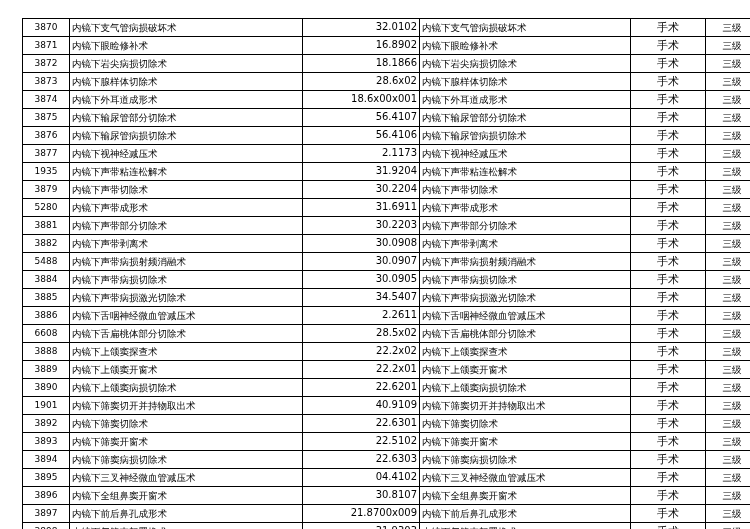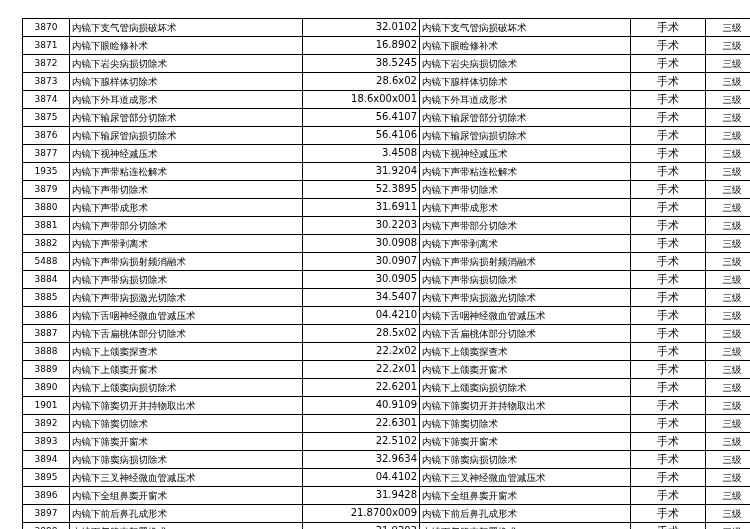--- a/index.html
+++ b/index.html
@@ -89,21 +89,21 @@
         <td class="c-code">3871</td>
         <td class="c-name">内镜下眼睑修补术</td>
         <td class="c-num">16.8902</td>
         <td class="c-name2">内镜下眼睑修补术</td>
         <td class="c-type">手术</td>
         <td class="c-level">三级</td>
       </tr>
       <tr>
         <td class="c-code">3872</td>
         <td class="c-name">内镜下岩尖病损切除术</td>
-        <td class="c-num">38.5245</td>
+        <td class="c-num">18.1866</td>
         <td class="c-name2">内镜下岩尖病损切除术</td>
         <td class="c-type">手术</td>
         <td class="c-level">三级</td>
       </tr>
       <tr>
         <td class="c-code">3873</td>
         <td class="c-name">内镜下腺样体切除术</td>
         <td class="c-num">28.6x02</td>
         <td class="c-name2">内镜下腺样体切除术</td>
         <td class="c-type">手术</td>
@@ -129,43 +129,43 @@
         <td class="c-code">3876</td>
         <td class="c-name">内镜下输尿管病损切除术</td>
         <td class="c-num">56.4106</td>
         <td class="c-name2">内镜下输尿管病损切除术</td>
         <td class="c-type">手术</td>
         <td class="c-level">三级</td>
       </tr>
       <tr>
         <td class="c-code">3877</td>
         <td class="c-name">内镜下视神经减压术</td>
-        <td class="c-num">3.4508</td>
+        <td class="c-num">2.1173</td>
         <td class="c-name2">内镜下视神经减压术</td>
         <td class="c-type">手术</td>
         <td class="c-level">三级</td>
       </tr>
       <tr>
         <td class="c-code">1935</td>
         <td class="c-name">内镜下声带粘连松解术</td>
         <td class="c-num">31.9204</td>
         <td class="c-name2">内镜下声带粘连松解术</td>
         <td class="c-type">手术</td>
         <td class="c-level">三级</td>
       </tr>
       <tr>
         <td class="c-code">3879</td>
         <td class="c-name">内镜下声带切除术</td>
-        <td class="c-num">52.3895</td>
+        <td class="c-num">30.2204</td>
         <td class="c-name2">内镜下声带切除术</td>
         <td class="c-type">手术</td>
         <td class="c-level">三级</td>
       </tr>
       <tr>
-        <td class="c-code">3880</td>
+        <td class="c-code">5280</td>
         <td class="c-name">内镜下声带成形术</td>
         <td class="c-num">31.6911</td>
         <td class="c-name2">内镜下声带成形术</td>
         <td class="c-type">手术</td>
         <td class="c-level">三级</td>
       </tr>
       <tr>
         <td class="c-code">3881</td>
         <td class="c-name">内镜下声带部分切除术</td>
         <td class="c-num">30.2203</td>
@@ -201,27 +201,27 @@
         <td class="c-code">3885</td>
         <td class="c-name">内镜下声带病损激光切除术</td>
         <td class="c-num">34.5407</td>
         <td class="c-name2">内镜下声带病损激光切除术</td>
         <td class="c-type">手术</td>
         <td class="c-level">三级</td>
       </tr>
       <tr>
         <td class="c-code">3886</td>
         <td class="c-name">内镜下舌咽神经微血管减压术</td>
-        <td class="c-num">04.4210</td>
+        <td class="c-num">2.2611</td>
         <td class="c-name2">内镜下舌咽神经微血管减压术</td>
         <td class="c-type">手术</td>
         <td class="c-level">三级</td>
       </tr>
       <tr>
-        <td class="c-code">3887</td>
+        <td class="c-code">6608</td>
         <td class="c-name">内镜下舌扁桃体部分切除术</td>
         <td class="c-num">28.5x02</td>
         <td class="c-name2">内镜下舌扁桃体部分切除术</td>
         <td class="c-type">手术</td>
         <td class="c-level">三级</td>
       </tr>
       <tr>
         <td class="c-code">3888</td>
         <td class="c-name">内镜下上颌窦探查术</td>
         <td class="c-num">22.2x02</td>
@@ -265,37 +265,37 @@
         <td class="c-code">3893</td>
         <td class="c-name">内镜下筛窦开窗术</td>
         <td class="c-num">22.5102</td>
         <td class="c-name2">内镜下筛窦开窗术</td>
         <td class="c-type">手术</td>
         <td class="c-level">三级</td>
       </tr>
       <tr>
         <td class="c-code">3894</td>
         <td class="c-name">内镜下筛窦病损切除术</td>
-        <td class="c-num">32.9634</td>
+        <td class="c-num">22.6303</td>
         <td class="c-name2">内镜下筛窦病损切除术</td>
         <td class="c-type">手术</td>
         <td class="c-level">三级</td>
       </tr>
       <tr>
         <td class="c-code">3895</td>
         <td class="c-name">内镜下三叉神经微血管减压术</td>
         <td class="c-num">04.4102</td>
         <td class="c-name2">内镜下三叉神经微血管减压术</td>
         <td class="c-type">手术</td>
         <td class="c-level">三级</td>
       </tr>
       <tr>
         <td class="c-code">3896</td>
         <td class="c-name">内镜下全组鼻窦开窗术</td>
-        <td class="c-num">31.9428</td>
+        <td class="c-num">30.8107</td>
         <td class="c-name2">内镜下全组鼻窦开窗术</td>
         <td class="c-type">手术</td>
         <td class="c-level">三级</td>
       </tr>
       <tr>
         <td class="c-code">3897</td>
         <td class="c-name">内镜下前后鼻孔成形术</td>
         <td class="c-num">21.8700x009</td>
         <td class="c-name2">内镜下前后鼻孔成形术</td>
         <td class="c-type">手术</td>

